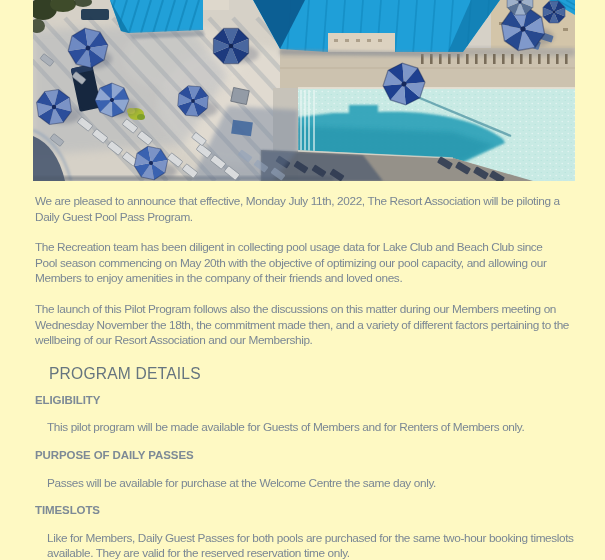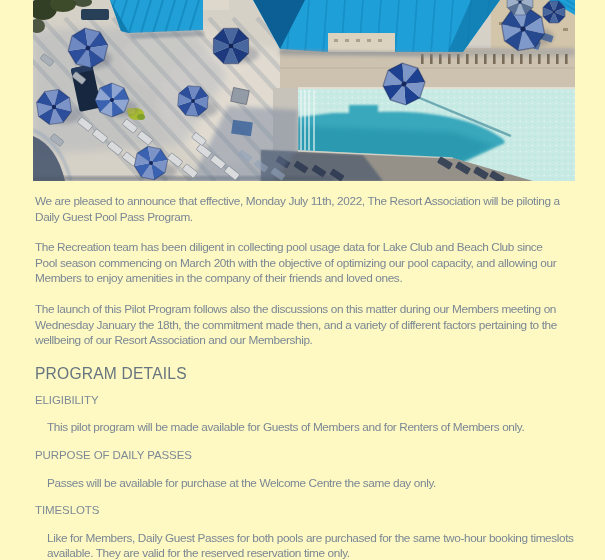--- a/index.html
+++ b/index.html
@@ -9,26 +9,26 @@
     -webkit-font-smoothing:antialiased;
   }
   .page{position:relative;width:605px;height:560px;background:#fef9c3;overflow:hidden;}
   .hero{position:absolute;left:33px;top:0;width:542px;height:181px;margin:0;overflow:hidden;background:#d6d1c7;}
   .content{position:absolute;left:35px;top:181px;width:562px;padding-top:13px;}
   .para{
     margin:0 0 15px;font-size:11.8px;line-height:15.6px;letter-spacing:-0.38px;
     white-space:pre;color:#7a8794;font-weight:400;
   }
   .heading{
-    margin:0 0 9px;font-size:15.6px;line-height:20px;letter-spacing:0.2px;
+    margin:0 14px 9px;font-size:15.6px;line-height:20px;letter-spacing:0.2px;
     color:#66757f;font-weight:400;
   }
   .sec{margin:0 0 12px;}
   .sec-title{
-    font-size:11.5px;line-height:15.6px;letter-spacing:-0.1px;color:#7d8a96;white-space:pre;
+    font-size:11.5px;line-height:15.6px;letter-spacing:-0.1px;color:#7d8a96;white-space:pre;font-weight:bold;
   }
   .sec-body{
     margin:12px;font-size:11.8px;line-height:15.6px;letter-spacing:-0.38px;
     white-space:pre;color:#7a8794;
   }
   
   .ua{fill:var(--a,#2d4f9c);}
   .ub{fill:var(--b,#7089c2);}
   .uc{fill:var(--c,#16295c);}
 </style>
@@ -310,24 +310,24 @@
       <g style="--a:#1d3a7e;--b:#49679f;">
           <use href="#umb" transform="translate(521,12) rotate(0) scale(1.2)"></use>
         </g>
     </svg>
   </figure>
 
   <main class="content">
     <p class="para">We are pleased to announce that effective, Monday July 11th, 2022, The Resort Association will be piloting a
 Daily Guest Pool Pass Program.</p>
     <p class="para">The Recreation team has been diligent in collecting pool usage data for Lake Club and Beach Club since
-Pool season commencing on March 20th with the objective of optimizing our pool capacity, and allowing our
+Pool season commencing on May 20th with the objective of optimizing our pool capacity, and allowing our
 Members to enjoy amenities in the company of their friends and loved ones.</p>
     <p class="para">The launch of this Pilot Program follows also the discussions on this matter during our Members meeting on
-Wednesday January the 18th, the commitment made then, and a variety of different factors pertaining to the
+Wednesday November the 18th, the commitment made then, and a variety of different factors pertaining to the
 wellbeing of our Resort Association and our Membership.</p>
 
     <h2 class="heading">PROGRAM DETAILS</h2>
 
     <section class="sec">
       <div class="sec-title">ELIGIBILITY</div>
       <p class="sec-body">This pilot program will be made available for Guests of Members and for Renters of Members only.</p>
     </section>
 
     <section class="sec">

